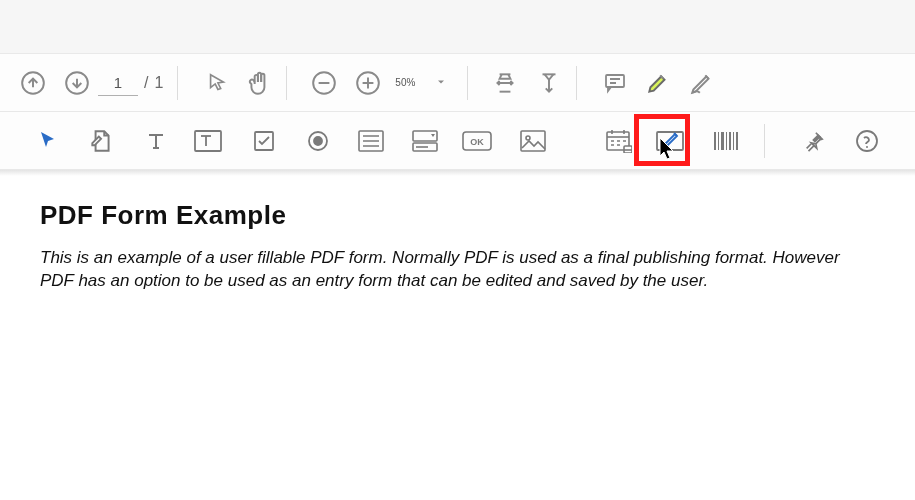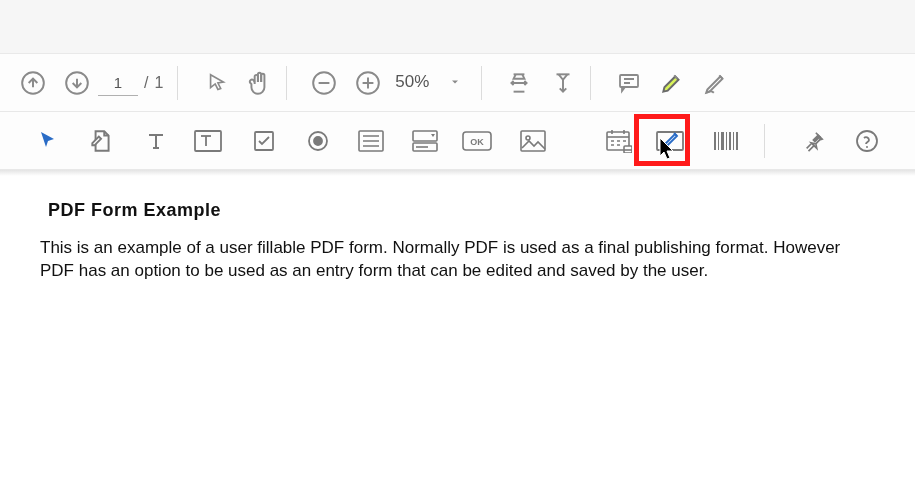--- a/index.html
+++ b/index.html
@@ -24,41 +24,41 @@
   .tb-icon svg { display:block; }
   .sep { width:1px; height:34px; background:#dcdcdc; margin:0 6px; flex:0 0 auto;}
   .page-box {
     display:flex; align-items:center; gap:6px; color:#6a6a6a; font-size:16px;
   }
   .page-input {
     width:40px; border:none; border-bottom:1px solid #b0b0b0; text-align:center;
     font-size:15px; padding:4px 2px; background:transparent; color:#555;
   }
   .zoom-box {
-    display:flex; align-items:center; gap:20px; color:#555; font-size:17px;
+    display:flex; align-items:center; gap:20px; color:#555; font-size:10px;
     padding:4px 6px; border-bottom:1px solid transparent;
   }
   .highlight-box {
     position:absolute; border:5px solid #ff1a1a; width:56px; height:52px;
     left:634px; top:2px; pointer-events:none;
   }
   .second-cursor { position:absolute; left:658px; top:24px; pointer-events:none; }
 
   .doc-area {
     padding:30px 40px 0 40px; color:#111; position:relative;
     height: calc(500px - 54px - 58px - 58px);
     overflow:hidden;
     background:#fff;
   }
   .doc-area::before{
     content:""; position:absolute; left:0; right:0; top:0; height:6px;
     background:linear-gradient(#e4e4e4, rgba(0,0,0,0));
   }
-  .doc-title { font-weight:bold; font-size:18px; margin:0 0 16px 8px; letter-spacing:0.5px; }
-  .doc-p { font-size:17px; line-height:1.35; margin:0 0 20px 0; }
+  .doc-title { font-weight:bold; font-size:26px; margin:0 0 16px 0; letter-spacing:0.5px; }
+  .doc-p { font-size:17px; line-height:1.35; margin:0 0 20px 0;font-style:italic; }
   .doc-p.tight { margin-bottom:12px; }
 
   .blue { color:#2a6cc6; }
 </style>
 </head>
 <body>
 
 <div class="top-strip"></div>
 
 <div class="toolbar1">

